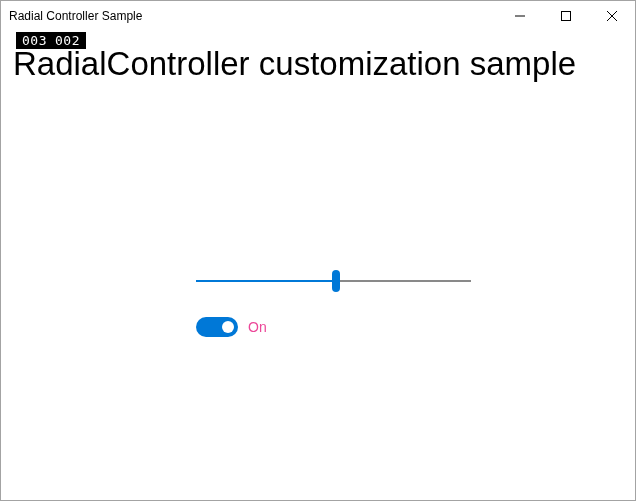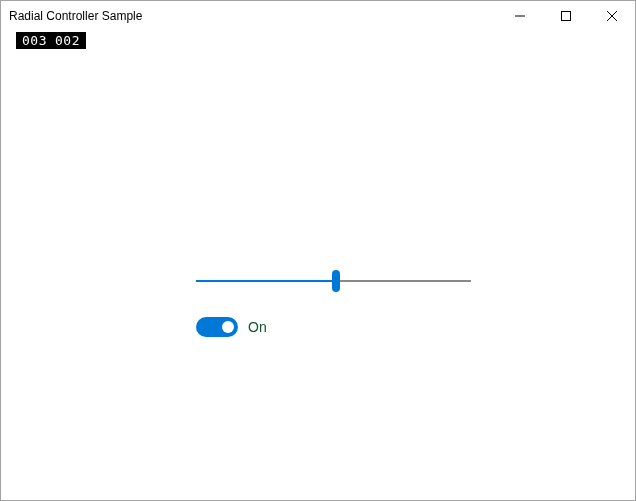--- a/index.html
+++ b/index.html
@@ -129,21 +129,21 @@
       position: absolute;
       width: 12px;
       height: 12px;
       background: #ffffff;
       border-radius: 50%;
       top: 4px;
       right: 4px;
     }
     .toggle-label {
       font-size: 14px;
-      color: #14532d;
+      color: #ec4899;
     }
   </style>
 </head>
 <body>
 
 <div class="window">
   <div class="titlebar">
     <div class="title">Radial Controller Sample</div>
     <div class="window-controls">
       <div class="window-control">
@@ -163,20 +163,21 @@
           </svg>
       </div>
     </div>
   </div>
 
   <div class="content">
     <div class="frame-counter">
       <span>003</span>
       <span>002</span>
     </div>
+    <h1 class="page-title">RadialController customization sample</h1>
 
     <div class="controls-area">
       <div class="slider-container">
         <div class="slider-track">
           <div class="slider-fill" id="slider-fill" style="width: 51%;"></div>
         </div>
         <div class="slider-thumb" id="slider-thumb" style="left: 51%;"></div>
       </div>
 
       <div class="toggle-container">

